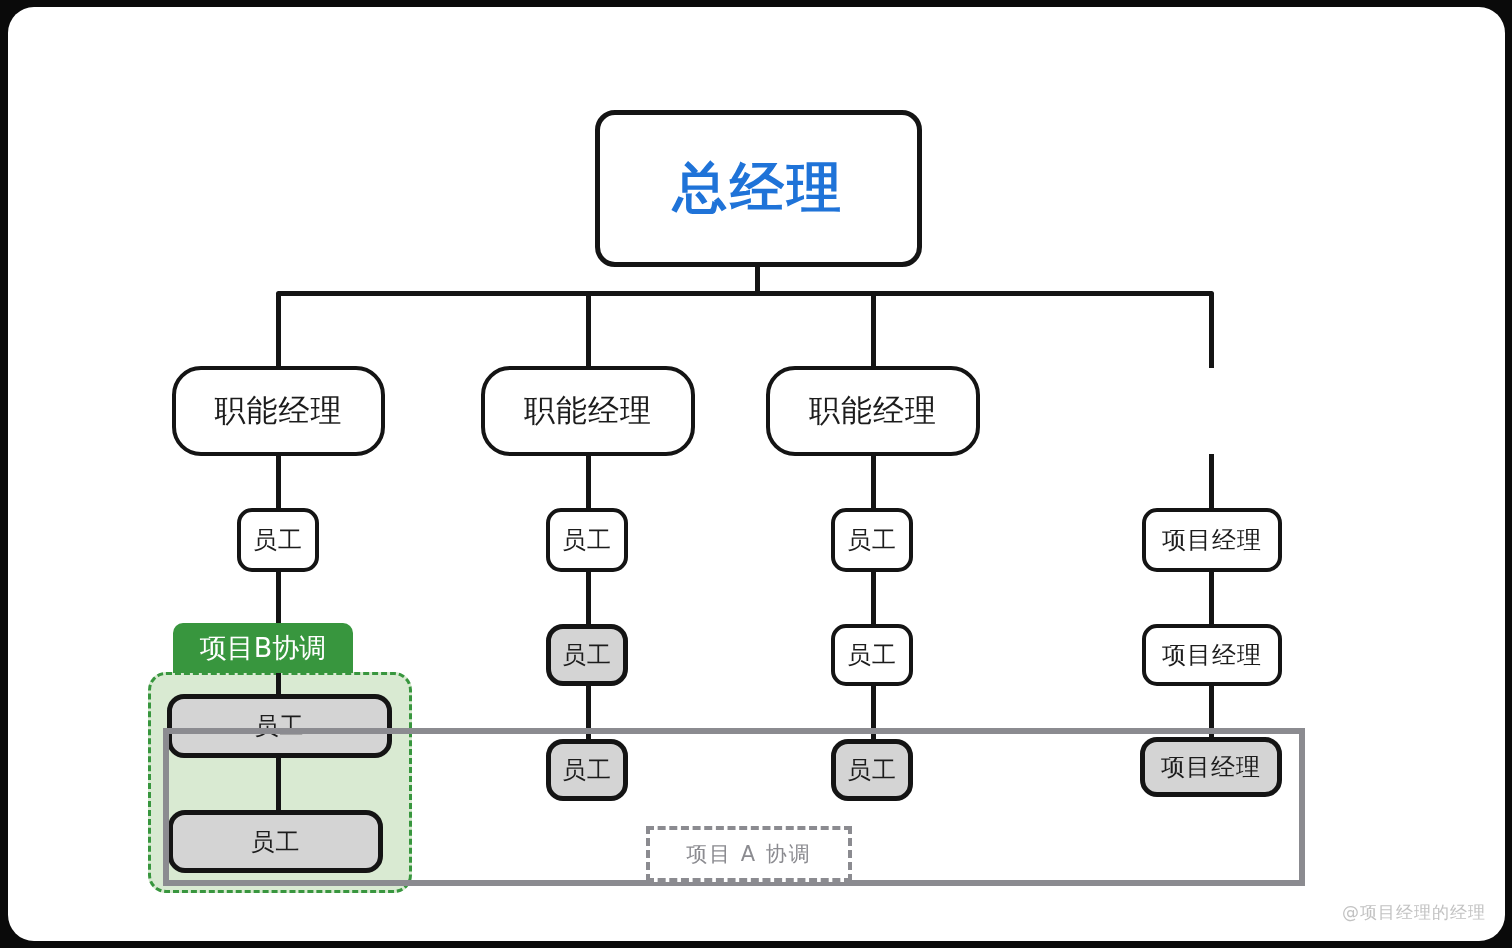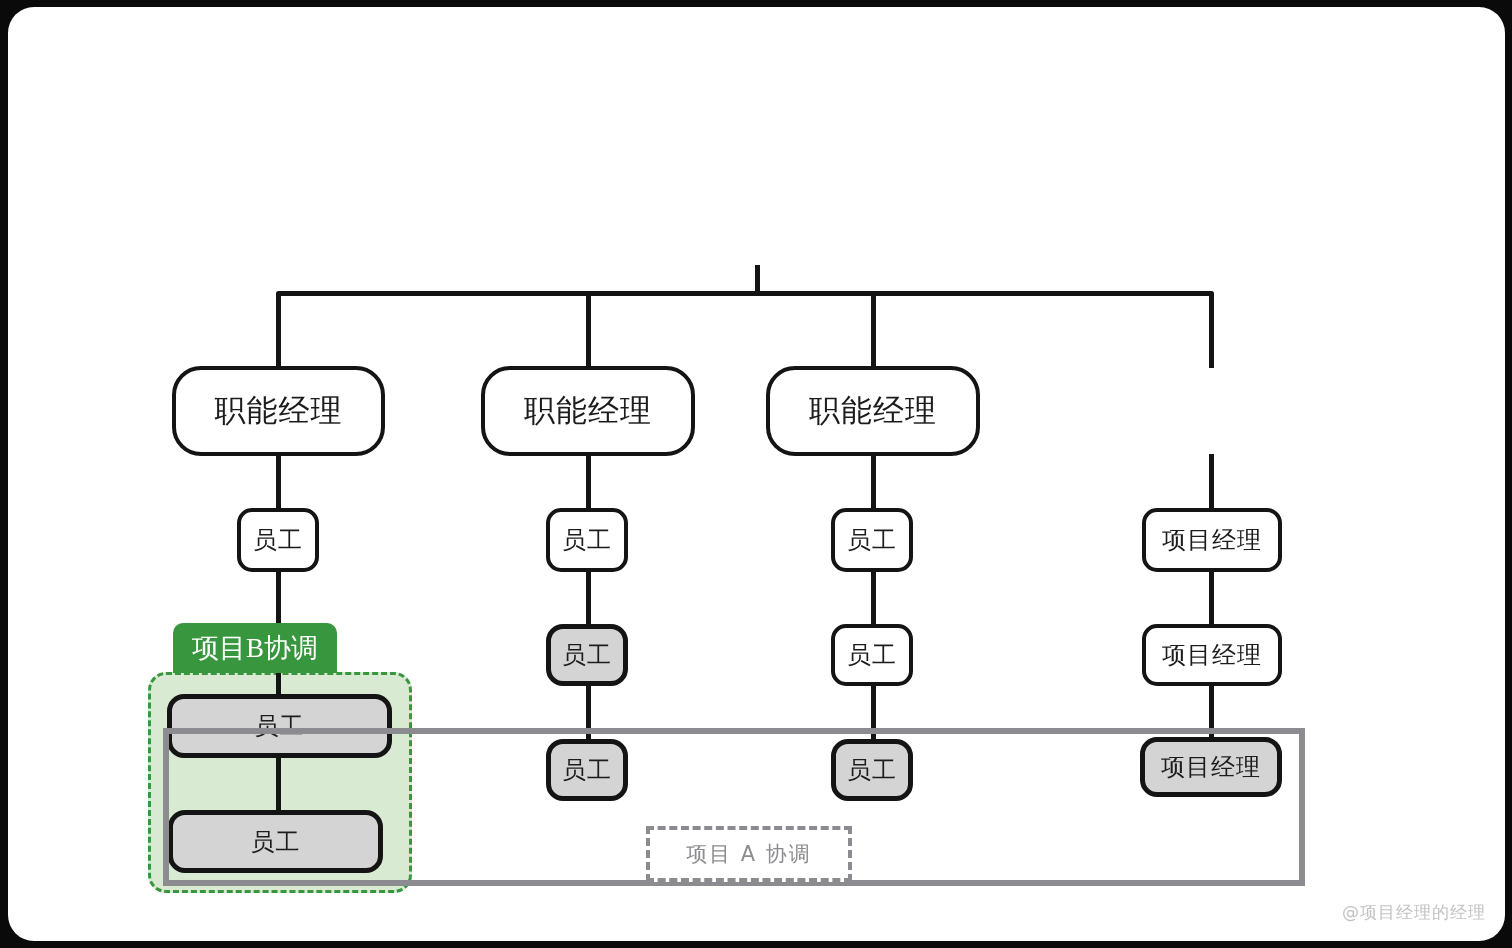--- a/index.html
+++ b/index.html
@@ -46,28 +46,27 @@
     font-weight: bold;
     color: var(--accent_blue, #1f73d8);
     letter-spacing: 3px;
   }
   .node.gray { background: var(--gray_fill, #d4d4d4); border-width: 5px; border-radius: 17px; }
   .node.in-green { z-index: 3; }
 
   
   .proj-b-label {
     position: absolute;
-    left: 173px; top: 623px; width: 164px; height: 50px;
+    left: 173px; top: 623px; width: 180px; height: 50px;
     background: var(--green, #38963e);
     border-radius: 10px 10px 0 0;
     color: #ffffff;
     font-size: 27px;
     display: flex; align-items: center; justify-content: center;
     z-index: 5;
-    font-family: Liberation Serif, serif;
   }
   .proj-b-container {
     position: absolute;
     left: 148px; top: 672px; width: 264px; height: 221px;
     background: var(--green_fill, #d9ead2);
     border: 3px dashed var(--green, #38963e);
     border-radius: 18px;
     z-index: 1;
   }
 
@@ -131,20 +130,21 @@
 
   <div class="proj-b-container"></div>
   <div class="proj-b-label">项目B协调</div>
 
   <div class="node gray in-green" style="left:167px; top:694px; width:225px; height:64px;">员工</div>
   <div class="node gray in-green" style="left:168px; top:810px; width:215px; height:63px;">员工</div>
 
   <div class="proj-a-rect"></div>
   <div class="proj-a-label">项目 A 协调</div>
 
+  <div class="node root" style="left:595px; top:110px; width:327px; height:157px;">总经理</div>
 
   <div class="node lvl2" style="left:172px; top:366px; width:213px; height:90px;">职能经理</div>
   <div class="node lvl2" style="left:481px; top:366px; width:214px; height:90px;">职能经理</div>
   <div class="node lvl2" style="left:766px; top:366px; width:214px; height:90px;">职能经理</div>
 
   <div class="node" style="left:237px; top:508px; width:82px; height:64px;">员工</div>
   <div class="node" style="left:546px; top:508px; width:82px; height:64px;">员工</div>
   <div class="node" style="left:831px; top:508px; width:82px; height:64px;">员工</div>
   <div class="node" style="left:1142px; top:508px; width:140px; height:64px;">项目经理</div>
 

